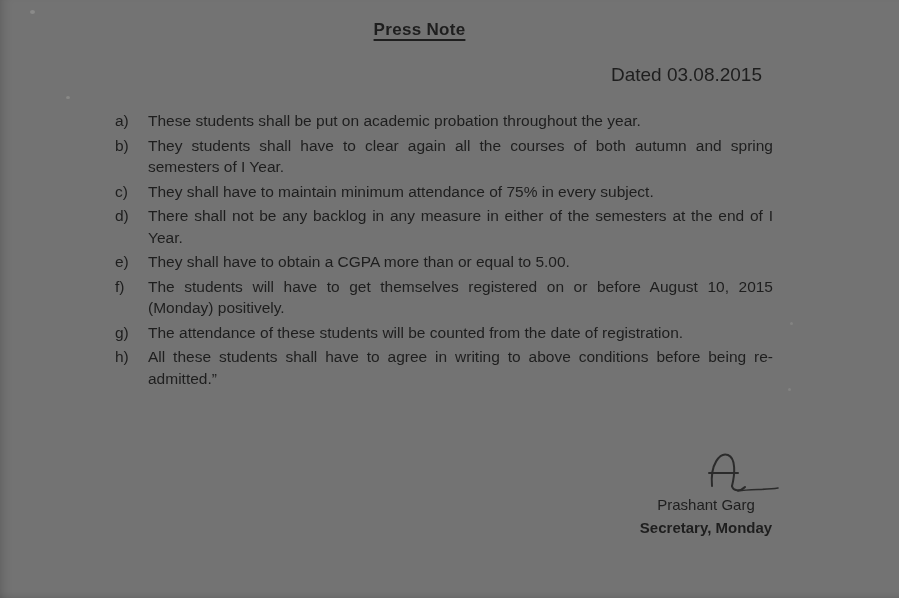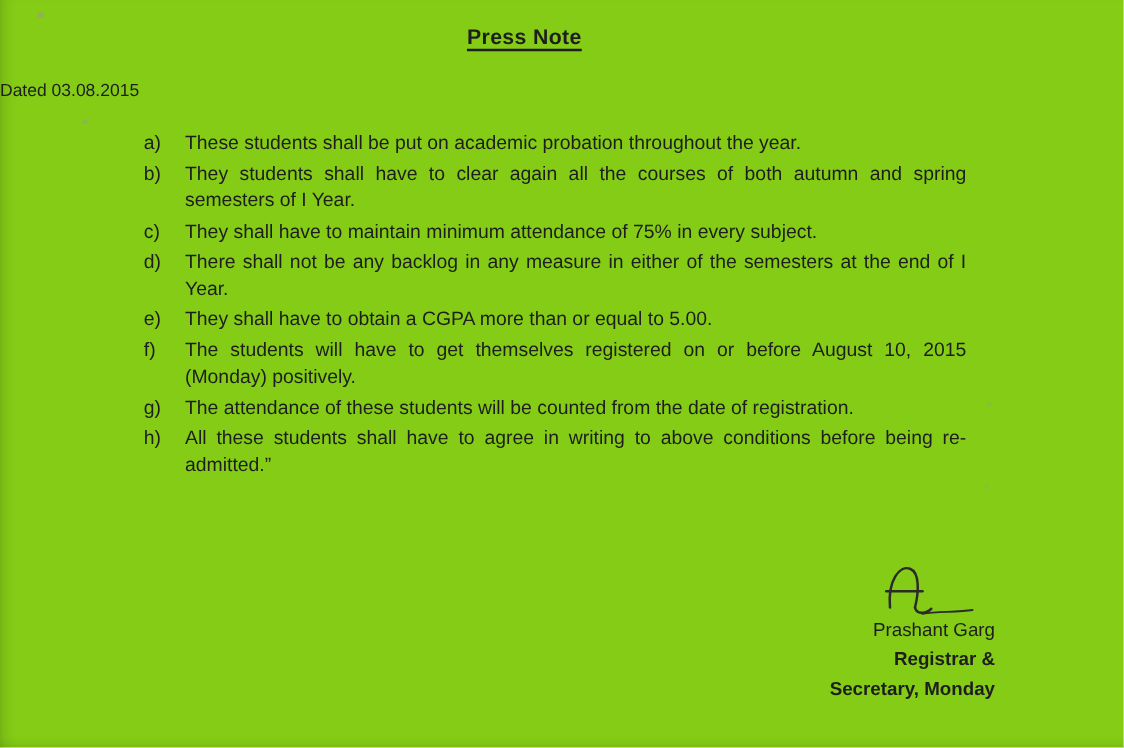--- a/index.html
+++ b/index.html
@@ -4,40 +4,41 @@
 <style>
   html, body {
     margin: 0;
     padding: 0;
     background: #ffffff;
   }
   .page {
     position: relative;
     width: 899px;
     height: 598px;
-    background: #84cc16;
+    background: #737373;
     font-family: "Liberation Sans", sans-serif;
     color: #1e1e1e;
     overflow: hidden;
     box-shadow: inset 10px 0 14px -12px rgba(0,0,0,0.30),
                 inset 0 -8px 10px -9px rgba(0,0,0,0.18);
   }
   .title {
     margin: 20px 60px 0 0;
     text-align: center;
     font-size: 17px;
     font-weight: bold;
     letter-spacing: 0.3px;
     text-decoration: underline;
     text-underline-offset: 4px;
     text-decoration-thickness: 1.5px;
   }
   .date-line {
     margin: 24px 137px 0 0;
-    font-size: 14px;
+    text-align: right;
+    font-size: 19px;
   }
   .intro {
     margin: 42px 126px 0 107px;
     font-size: 15.5px;
     line-height: 22px;
     text-align: justify;
     text-align-last: left;
   }
   .conditions {
     margin: 24px 126px 0 115px;
@@ -56,21 +57,21 @@
   .conditions .txt {
     flex: 1;
     text-align: justify;
     text-align-last: left;
   }
   .sign-block {
     position: absolute;
     top: 448px;
     left: 616px;
     width: 180px;
-    text-align: right;
+    text-align: center;
     font-size: 15px;
   }
   .sign-mark {
     display: block;
     margin: 0 14px 2px auto;
   }
   .sign-name {
     margin-bottom: 6px;
   }
   .sign-bold {
@@ -138,17 +139,16 @@
   </ol>
 
   <div class="sign-block">
     <svg class="sign-mark" width="84" height="46" viewBox="0 0 84 46" xmlns="http://www.w3.org/2000/svg">
       <path d="M14 38 C12 16, 22 4, 30 7 C38 10, 37 26, 34 38" fill="none" stroke="#2b2b2b" stroke-width="2" stroke-linecap="round"></path>
       <path d="M11 25 L40 25" fill="none" stroke="#2b2b2b" stroke-width="2" stroke-linecap="round"></path>
       <path d="M34 38 C35 43, 42 44, 47 39" fill="none" stroke="#2b2b2b" stroke-width="2" stroke-linecap="round"></path>
       <path d="M40 43 C52 41, 68 42, 80 40" fill="none" stroke="#2b2b2b" stroke-width="1.6" stroke-linecap="round"></path>
     </svg>
     <div class="sign-name">Prashant Garg</div>
-    <div class="sign-bold">Registrar &amp;</div>
     <div class="sign-bold">Secretary, Monday</div>
   </div>
 
 </div>
 
 </body></html>

